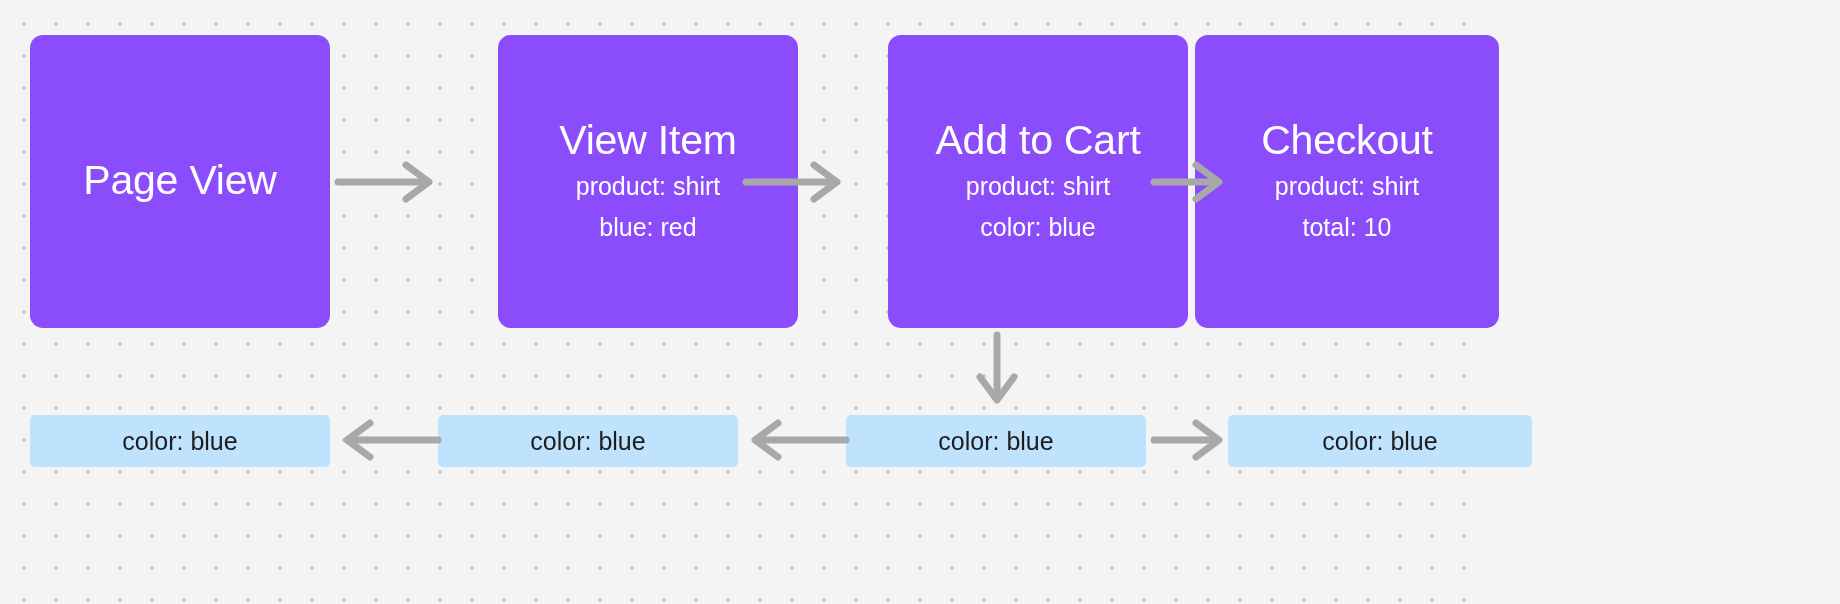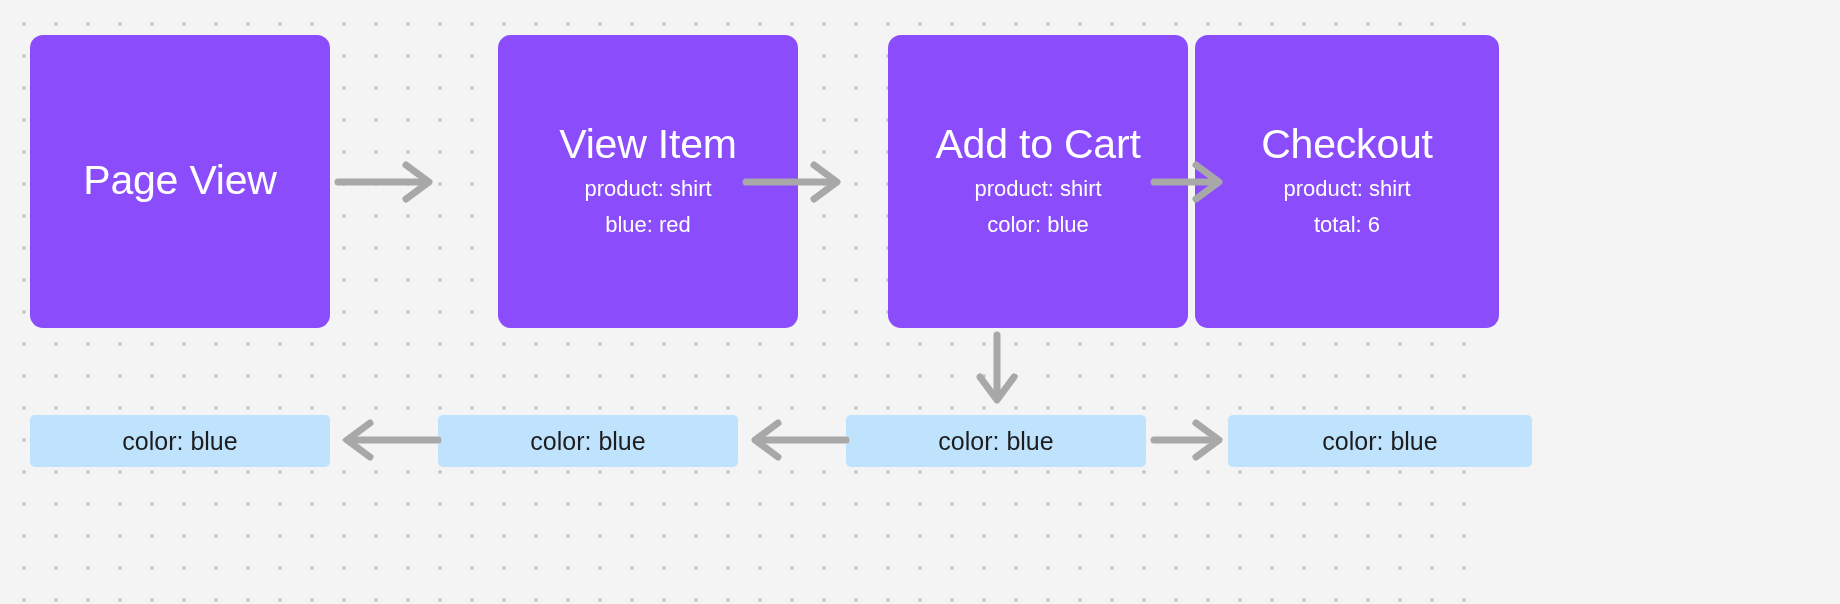--- a/index.html
+++ b/index.html
@@ -49,21 +49,21 @@
     text-align: center;
     white-space: nowrap;
   }
   .event-props {
     margin-top: 2px;
     display: flex;
     flex-direction: column;
     align-items: center;
   }
   .event-prop {
-    font-size: 22px;
+    font-size: 25px;
     line-height: 1.63;
     font-weight: 400;
     text-align: center;
     white-space: nowrap;
   }
 
   #node-0 { left: 30px; }
   #node-1 { left: 454px; margin-left: 44px; }
   #node-2 { left: 888px; }
   #node-3 { left: 1195px; width: 304px; }
@@ -135,21 +135,21 @@
     <div class="event-props">
       <div class="event-prop">product: shirt</div>
       <div class="event-prop">color: blue</div>
     </div>
   </div>
 
   <div class="event-node" id="node-3">
     <div class="event-title">Checkout</div>
     <div class="event-props">
       <div class="event-prop">product: shirt</div>
-      <div class="event-prop">total: 6</div>
+      <div class="event-prop">total: 10</div>
     </div>
   </div>
 
   <div class="arrow" id="arrow-top-0">
     <svg width="104" height="44" viewBox="0 0 104 44">
       <path d="M2 22 H88" stroke="#a8a8a8" stroke-width="7" stroke-linecap="round" fill="none"></path>
       <path d="M70 5 L93 22 L70 39" stroke="#a8a8a8" stroke-width="7" stroke-linecap="round" stroke-linejoin="round" fill="none"></path>
     </svg>
   </div>
   <div class="arrow" id="arrow-top-1">

